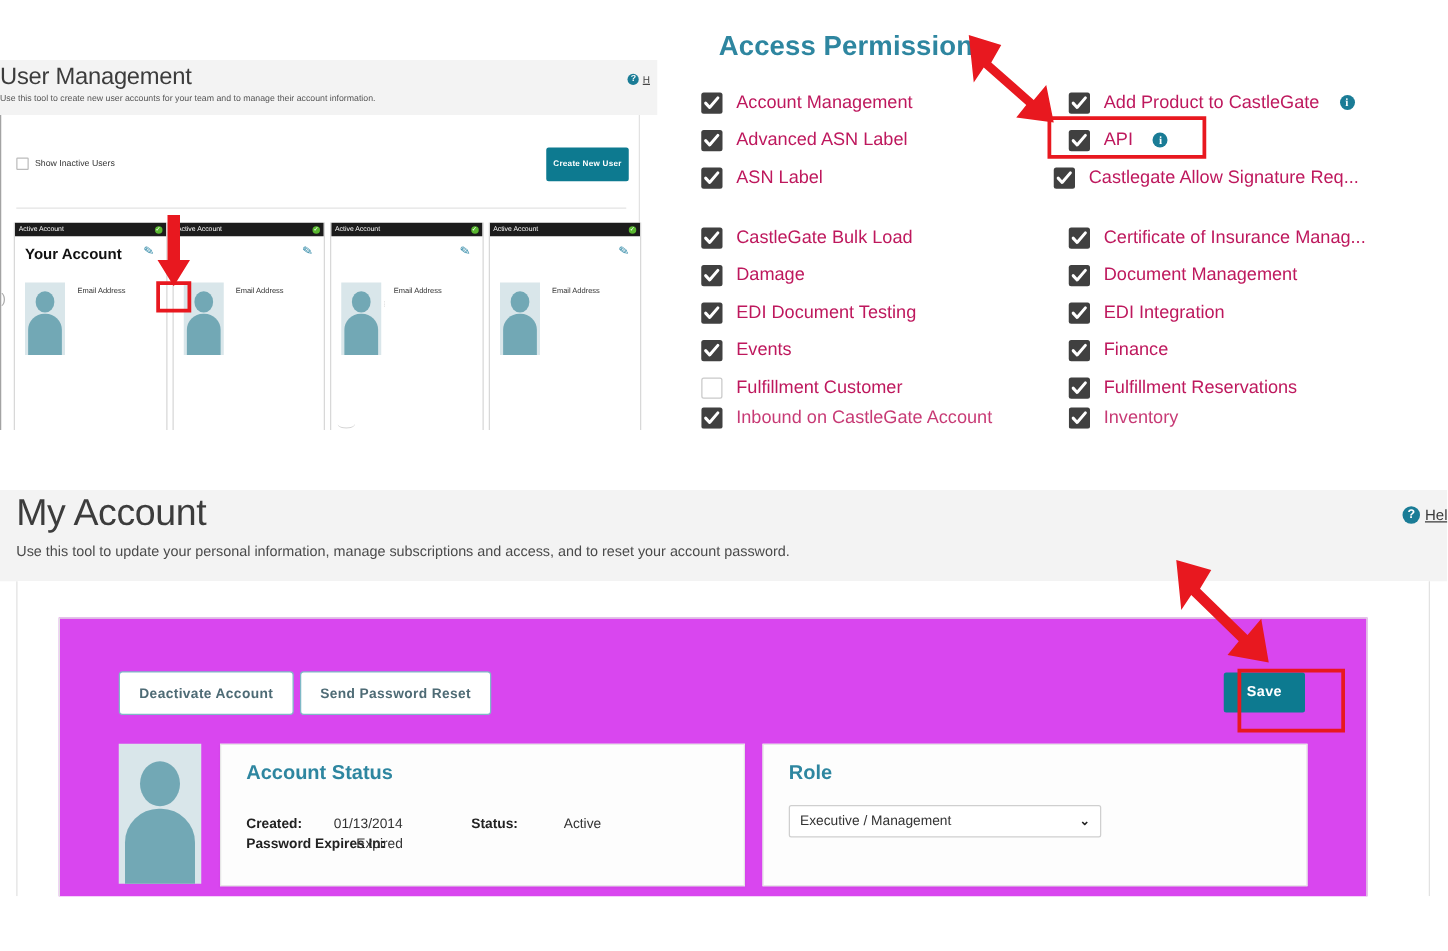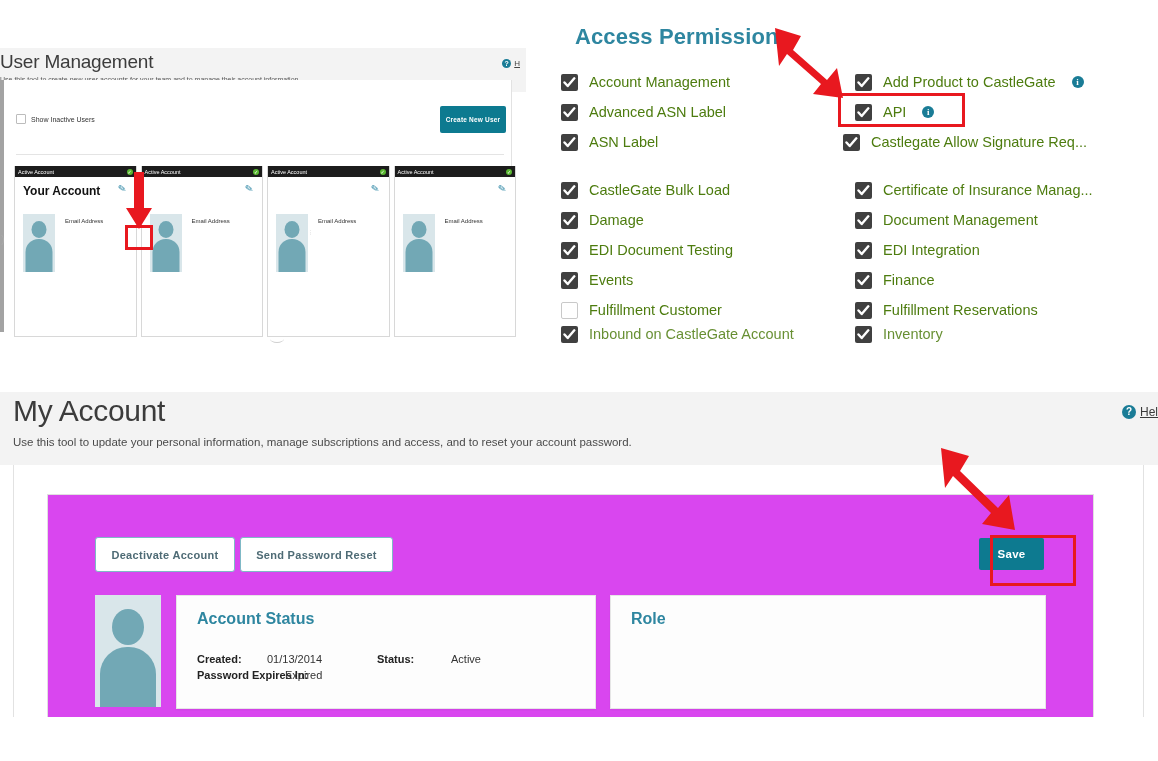--- a/index.html
+++ b/index.html
@@ -38,22 +38,22 @@
   }
   .help-q{
     display:inline-block;width:9px;height:9px;border-radius:50%;
     background:#1a7c96;color:#fff;font-size:7px;line-height:9px;
     text-align:center;font-weight:bold;
   }
   #um-help .hlabel{
     font-size:8px;color:#444;text-decoration:underline;
   }
   #um-body{
-    position:absolute;left:14px;top:32px;width:512px;height:252px;
-    background:#fff;border-left:4px solid #a3a3a3;border-right:1px solid #e2e2e2;
+    position:absolute;left:14px;top:44px;width:512px;height:252px;
+    background:#fff;border-left:1px solid #a3a3a3;border-right:1px solid #e2e2e2;
     box-sizing:border-box;
   }
   #um-toolrow{
     position:absolute;left:0;top:22px;width:512px;height:46px;
   }
   #um-chk-wrap{
     position:absolute;left:12px;top:12px;display:flex;align-items:center;gap:5px;
   }
   .lt-box{
     width:8px;height:8px;border:1px solid #bcbcbc;background:#fff;border-radius:1px;
@@ -141,21 +141,21 @@
     display:flex;align-items:center;gap:11px;height:30px;
   }
   .perm-row.gap-top{margin-top:18px;}
   .chk{
     width:17px;height:17px;flex:0 0 17px;border-radius:2px;
     background:#404040;position:relative;
   }
   .chk.off{background:#fff;border:1.5px solid #c9c9c9;box-sizing:border-box;}
   .chk svg{position:absolute;left:2px;top:2px;}
   .perm-label{
-    font-size:14.5px;color:#4d7c0f;white-space:nowrap;
+    font-size:14.5px;color:#be185d;white-space:nowrap;
   }
   .info-i{
     width:12px;height:12px;border-radius:50%;background:#1a7c96;color:#fff;
     font-size:9px;line-height:12px;text-align:center;font-weight:bold;
     font-family:"Liberation Serif", serif;margin-left:5px;flex:0 0 12px;
   }
   .perm-row.shift-left .chk{margin-left:-12px;}
   .perm-row.cut{height:18px;overflow:hidden;}
   .perm-row.cut .perm-label{opacity:.85;}
 
@@ -517,20 +517,24 @@
         <div class="kv" id="kv-created-k"><b>Created:</b></div>
         <div class="kv" id="kv-created-v">01/13/2014</div>
         <div class="kv" id="kv-status-k"><b>Status:</b></div>
         <div class="kv" id="kv-status-v">Active</div>
         <div class="kv" id="kv-pwd-k"><b>Password Expires In:</b></div>
         <div class="kv" id="kv-pwd-v">Expired</div>
       </div>
 
       <div class="sub-card" id="card-role">
         <div class="sub-title">Role</div>
+        <div id="role-select">
+          <span id="role-value">Executive / Management</span>
+          <span id="role-caret">⌄</span>
+        </div>
       </div>
 
     </div>
   </div>
 </div>
 
 <div class="red-box" id="rb-pencil"></div>
 <div class="red-box" id="rb-api"></div>
 <div class="red-box" id="rb-save"></div>
 

